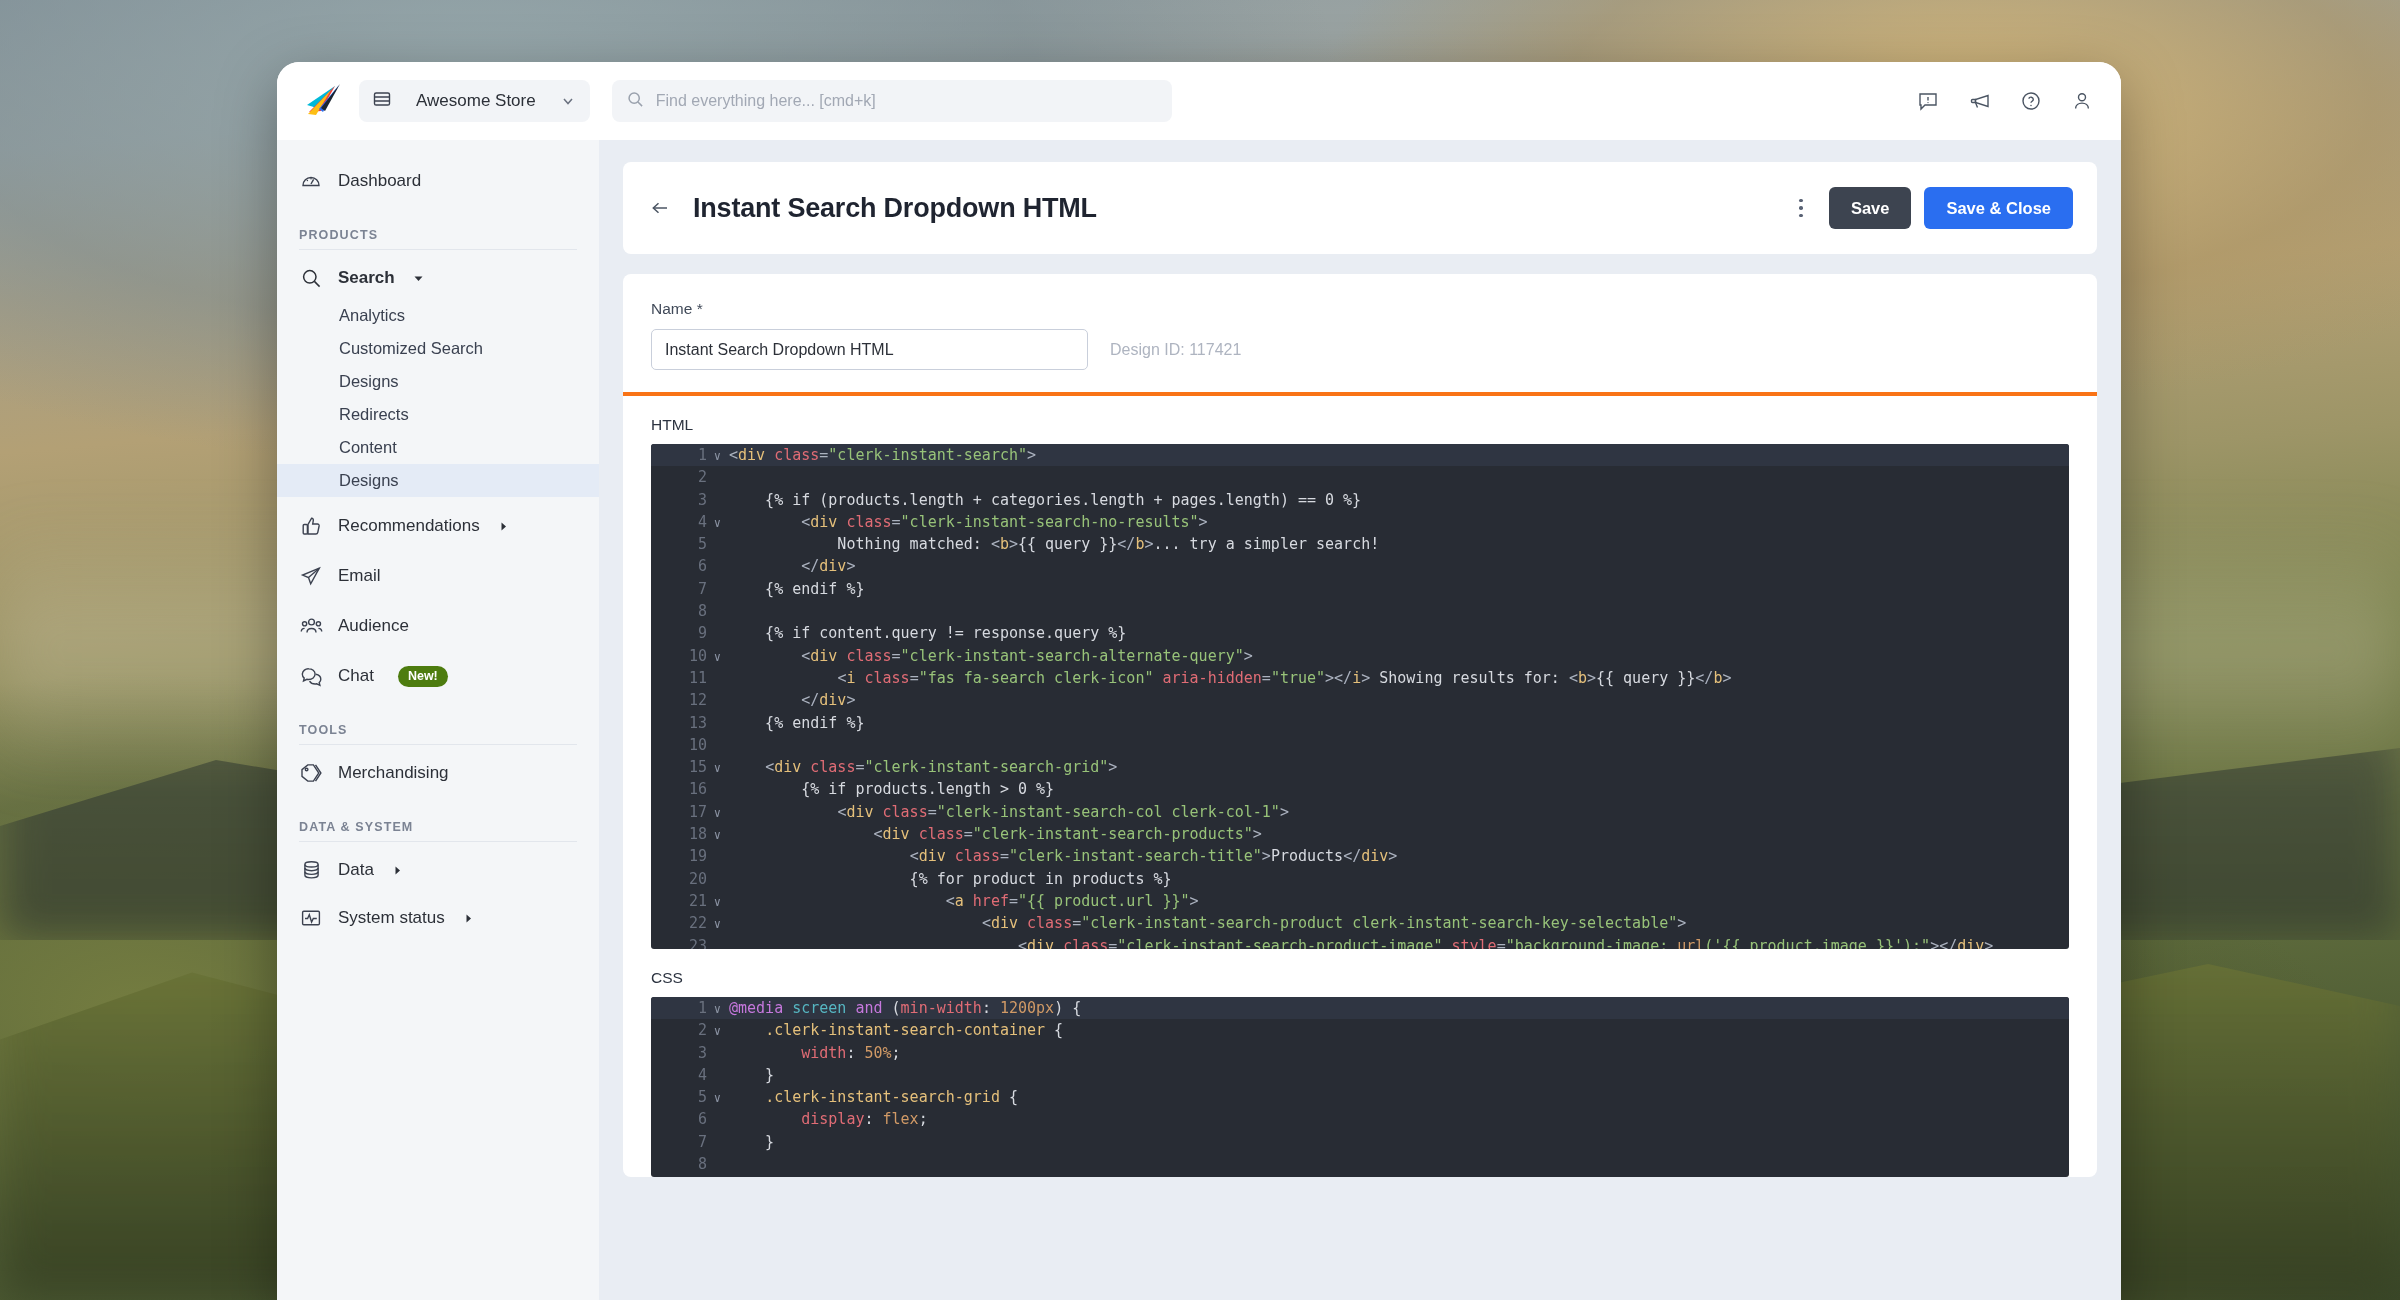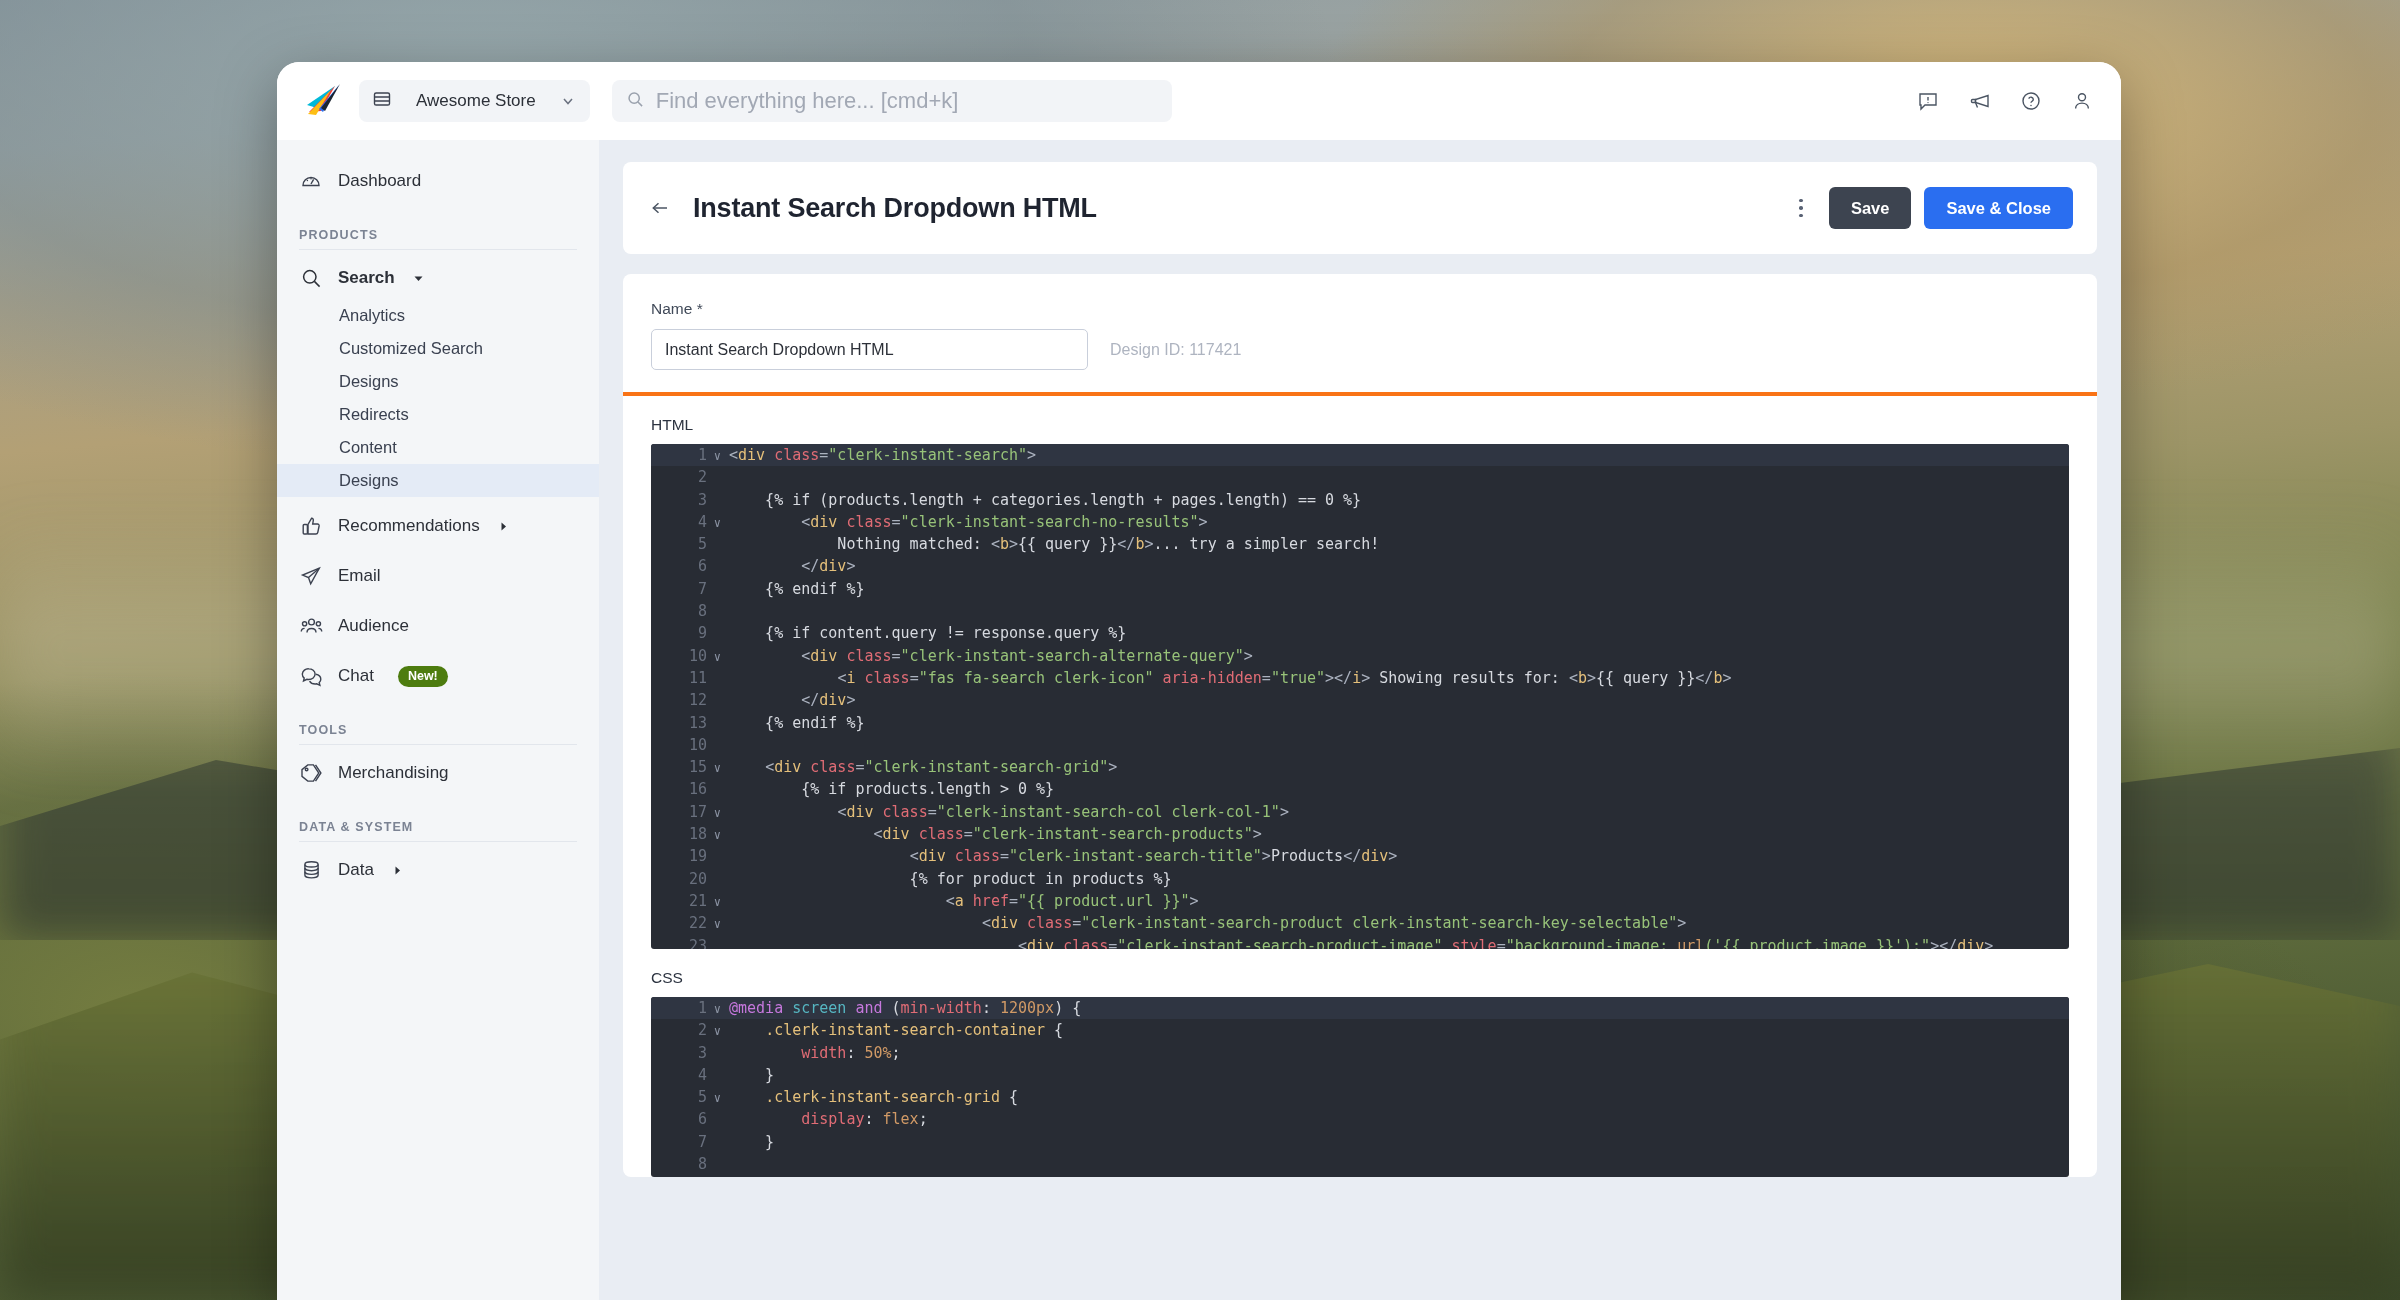--- a/index.html
+++ b/index.html
@@ -89,21 +89,21 @@
   .global-search {
     margin-left: 22px;
     background: #f2f4f7;
     border-radius: 8px;
     height: 42px;
     width: 560px;
     display: flex; align-items: center; gap: 12px;
     padding: 0 15px;
     cursor: text;
   }
-  .global-search .ph { font-size: 22px; color: #a2a8b4; }
+  .global-search .ph { font-size: 16px; color: #a2a8b4; }
 
   .topbar-icons { margin-left: auto; display: flex; align-items: center; gap: 29px; }
   .topbar-icons .tbi { color: #4b5563; cursor: pointer; display: flex; }
 
   
   #body { display: flex; height: calc(100% - 78px); }
 
   
   #sidebar {
     width: 322px; flex: 0 0 322px;
@@ -420,20 +420,34 @@
         <div class="nav-row">
           <span class="ico">
             <svg width="21" height="22" viewBox="0 0 21 22" fill="none" stroke="#3c4250" stroke-width="1.4">
               <ellipse cx="10.5" cy="5.4" rx="6.6" ry="2.6"></ellipse>
               <path d="M3.9 5.4v10.9c0 1.4 3 2.6 6.6 2.6s6.6-1.2 6.6-2.6V5.4"></path>
               <path d="M3.9 9.1c0 1.4 3 2.6 6.6 2.6s6.6-1.2 6.6-2.6"></path>
               <path d="M3.9 12.8c0 1.4 3 2.6 6.6 2.6s6.6-1.2 6.6-2.6"></path>
             </svg>
           </span>
           <span class="lbl">Data</span>
+          <span class="nav-caret">
+            <svg width="11" height="11" viewBox="0 0 11 11">
+                <polygon points="3.5,1.5 8,5.5 3.5,9.5" fill="#2c3038"></polygon>
+              </svg>
+          </span>
+        </div>
+        <div class="nav-row" style="margin-top:6px">
+          <span class="ico">
+            <svg width="22" height="22" viewBox="0 0 22 22" fill="none" stroke="#3c4250" stroke-width="1.4">
+              <rect x="2.6" y="4.2" width="16.8" height="13.6" rx="1.2"></rect>
+              <polyline points="5,11.5 7.6,11.5 9.3,7.8 11.6,15 13.3,11.5 16.8,11.5"></polyline>
+            </svg>
+          </span>
+          <span class="lbl">System status</span>
           <span class="nav-caret">
             <svg width="11" height="11" viewBox="0 0 11 11">
                 <polygon points="3.5,1.5 8,5.5 3.5,9.5" fill="#2c3038"></polygon>
               </svg>
           </span>
         </div>
       </div>
 
     </div>
 

